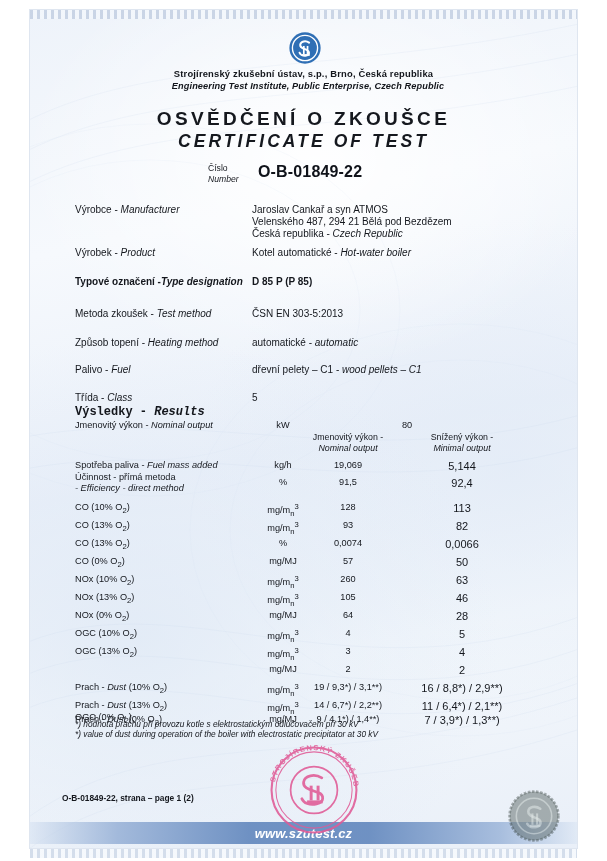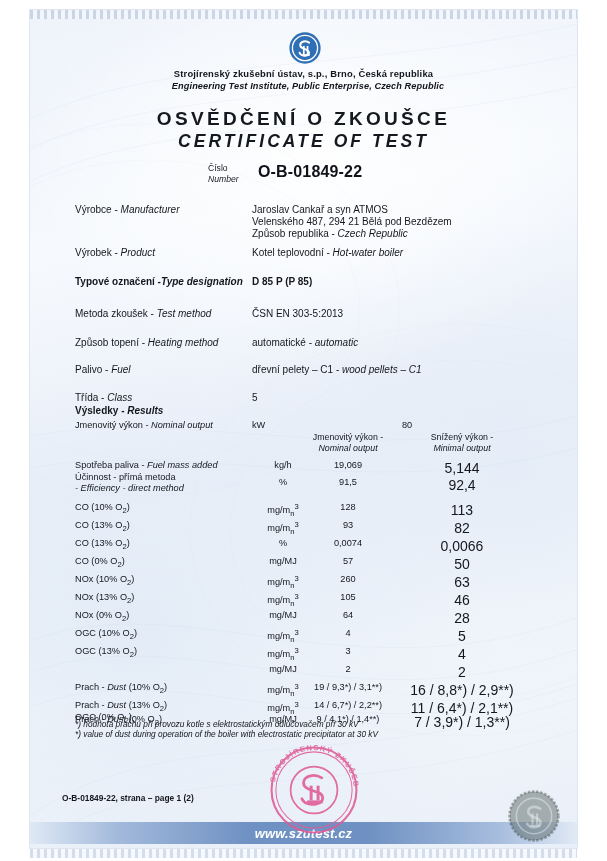--- a/index.html
+++ b/index.html
@@ -152,23 +152,24 @@
   .f-label { left: 75px; }
   .f-value { left: 252px; }
   .bold { font-weight: bold; }
   .ml { line-height: 12.2px; }
 
   
   .results-head {
     position: absolute;
     left: 75px;
     top: 405px;
-    font-size: 10px;
+    font-size: 12px;
     font-weight: bold;
     color: #13161c;
+    font-family: Liberation Mono, monospace;
   }
   .results-head .en { font-style: italic; }
 
   .colhead {
     position: absolute;
     top: 432px;
     font-size: 8.8px;
     color: #14171d;
     text-align: center;
     line-height: 11px;
@@ -199,27 +200,28 @@
     width: 96px;
     text-align: center;
     font-size: 9.2px;
     color: #14171d;
   }
   .v2 {
     position: absolute;
     left: 410px;
     width: 104px;
     text-align: center;
-    font-size: 14px;
+    font-size: 11px;
     color: #14171d;
   }
   .nominal-kw-unit {
     position: absolute;
     left: 252px;
     width: 62px;
+    text-align: center;
     top: 420px;
     font-size: 9.2px;
     color: #14171d;
   }
   .nominal-kw-val {
     position: absolute;
     left: 300px;
     width: 214px;
     text-align: center;
     top: 420px;
@@ -359,28 +361,28 @@
       <div class="en">Number</div>
     </div>
     <div class="num-value">O-B-01849-22</div>
 
     <div class="field f-label ml" style="top:204px">
       <span>Výrobce</span><span> - </span><span class="en">Manufacturer</span>
     </div>
     <div class="field f-value ml" style="top:204px">
       <div>Jaroslav Cankař a syn ATMOS</div>
       <div>Velenského 487,  294 21  Bělá pod Bezdězem</div>
-      <div><span>Způsob republika</span><span> - </span><span class="en">Czech Republic</span></div>
+      <div><span>Česká republika</span><span> - </span><span class="en">Czech Republic</span></div>
     </div>
 
     <div class="field f-label" style="top:247px">
       <span>Výrobek</span><span> -  </span><span class="en">Product</span>
     </div>
     <div class="field f-value" style="top:247px">
-      <span>Kotel teplovodní</span><span> -  </span><span class="en">Hot-water boiler</span>
+      <span>Kotel automatické</span><span> -  </span><span class="en">Hot-water boiler</span>
     </div>
 
     <div class="field f-label bold" style="top:276px">
       <span>Typové označení</span><span>  -</span><span class="en">Type designation</span>
     </div>
     <div class="field f-value bold" style="top:276px">D 85 P (P 85)</div>
 
     <div class="field f-label" style="top:308px">
       <span>Metoda zkoušek</span><span> - </span><span class="en">Test method</span>
     </div>

